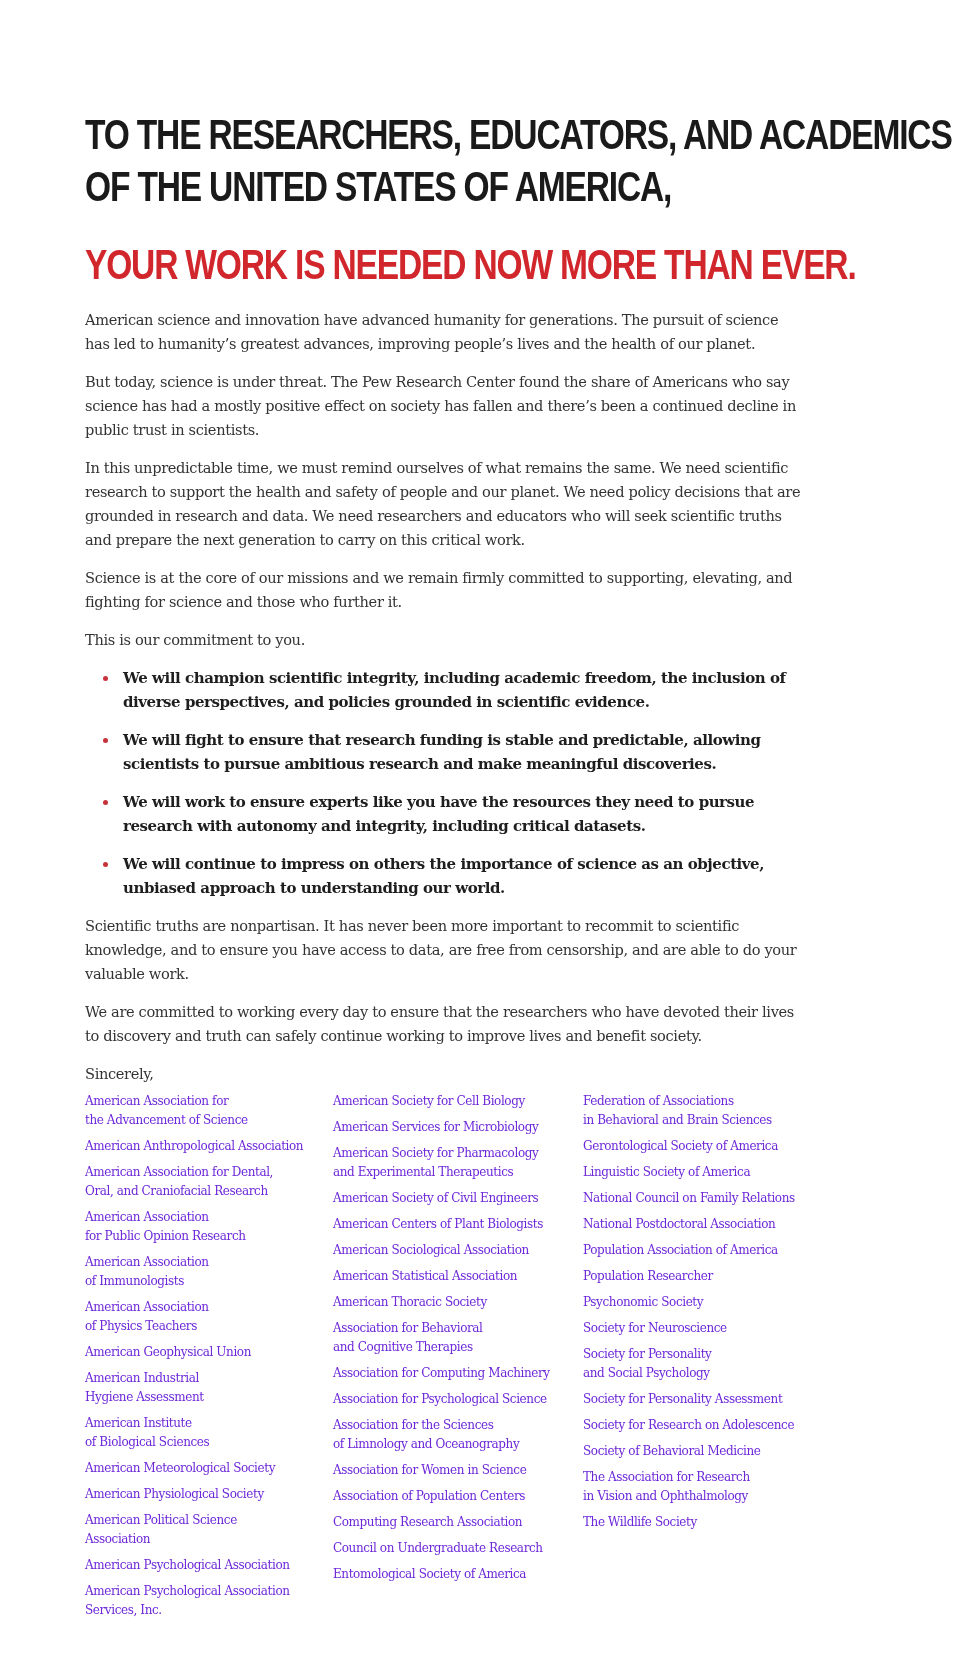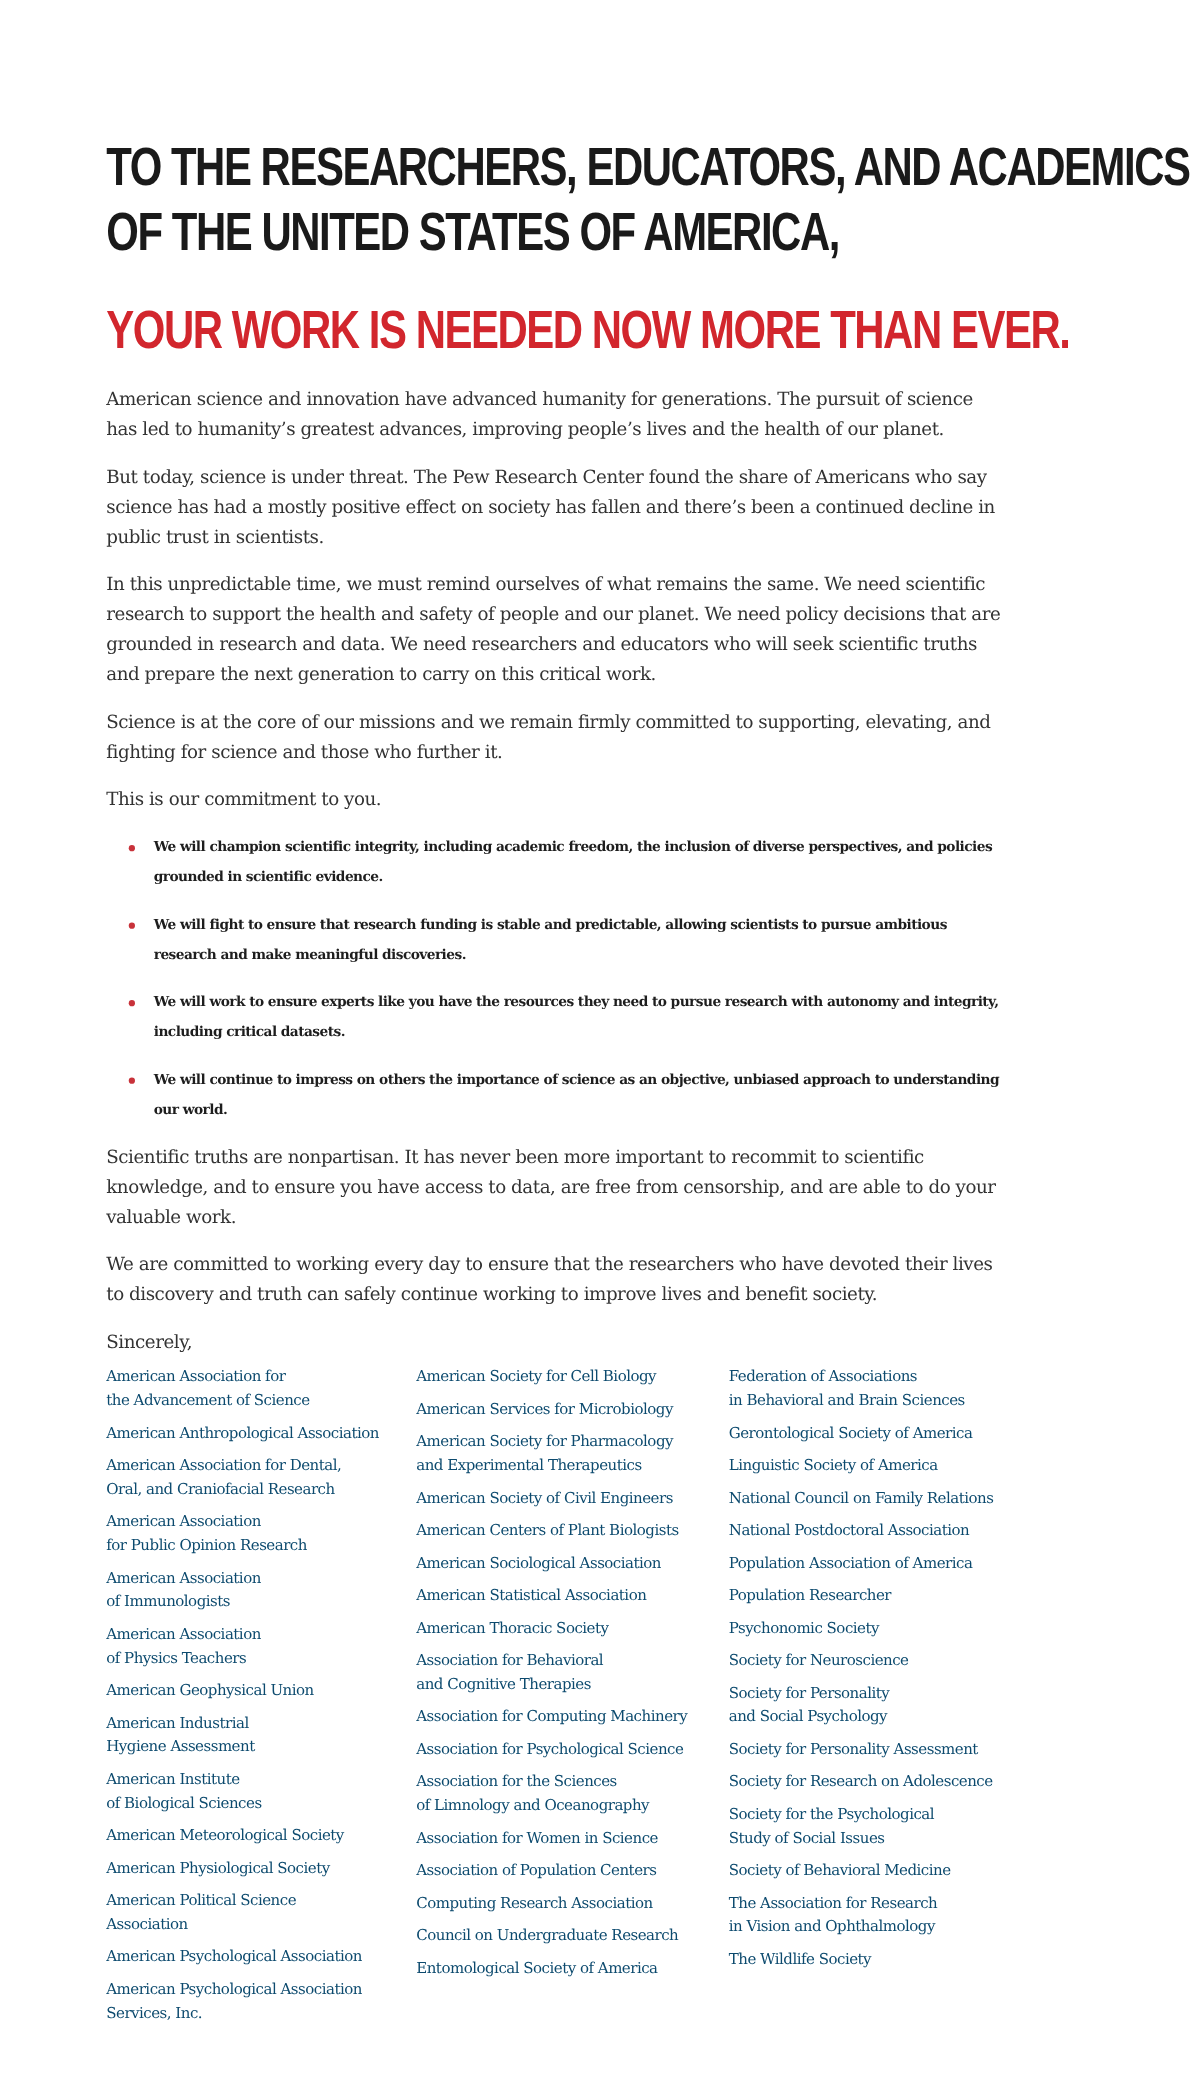--- a/index.html
+++ b/index.html
@@ -27,21 +27,21 @@
     }
     .intro { margin-top: 18px; }
     .para { margin: 0 0 14px 0; }
     ul.commitments { list-style: none; margin: 0 0 8px 0; padding: 0 0 0 18px; }
     ul.commitments li {
       position: relative;
       padding-left: 20px;
       margin-bottom: 14px;
       font-family: "DejaVu Serif", serif;
       font-weight: 700;
-      font-size: 11px;
+      font-size: 15px;
       line-height: 24px;
       color: #1e1e1e;
       letter-spacing: -0.45px;
     }
     .bullet {
       position: absolute; left: 0; top: 10px;
       width: 5px; height: 5px; border-radius: 50%;
       background: #c8323a;
     }
     .signatories {
@@ -49,21 +49,21 @@
       display: flex;
     }
     .sig-col { width: 248px; }
     .sig-col:nth-child(1) { width: 248px; }
     .sig-col:nth-child(2) { width: 250px; margin-left: 0px; }
     .sig-col:nth-child(3) { width: 262px; }
     .sig-item {
       font-family: "DejaVu Serif", serif;
       font-size: 12px;
       line-height: 19px;
-      color: #0c4a6e;
+      color: #6d28d9;
       letter-spacing: -0.4px;
       margin-bottom: 7px;
       white-space: pre-line;
     }
   </style>
 </head>
 <body>
 
 <div class="page">
   <h1 class="headline h-black">To the researchers, educators, and academics</h1>
@@ -158,20 +158,18 @@
       <div class="sig-item">National Council on Family Relations</div>
       <div class="sig-item">National Postdoctoral Association</div>
       <div class="sig-item">Population Association of America</div>
       <div class="sig-item">Population Researcher</div>
       <div class="sig-item">Psychonomic Society</div>
       <div class="sig-item">Society for Neuroscience</div>
       <div class="sig-item">Society for Personality
 and Social Psychology</div>
       <div class="sig-item">Society for Personality Assessment</div>
       <div class="sig-item">Society for Research on Adolescence</div>
-      <div class="sig-item">Society for the Psychological
-Study of Social Issues</div>
       <div class="sig-item">Society of Behavioral Medicine</div>
       <div class="sig-item">The Association for Research
 in Vision and Ophthalmology</div>
       <div class="sig-item">The Wildlife Society</div>
     </div>
 </div>
 
 </body></html>

